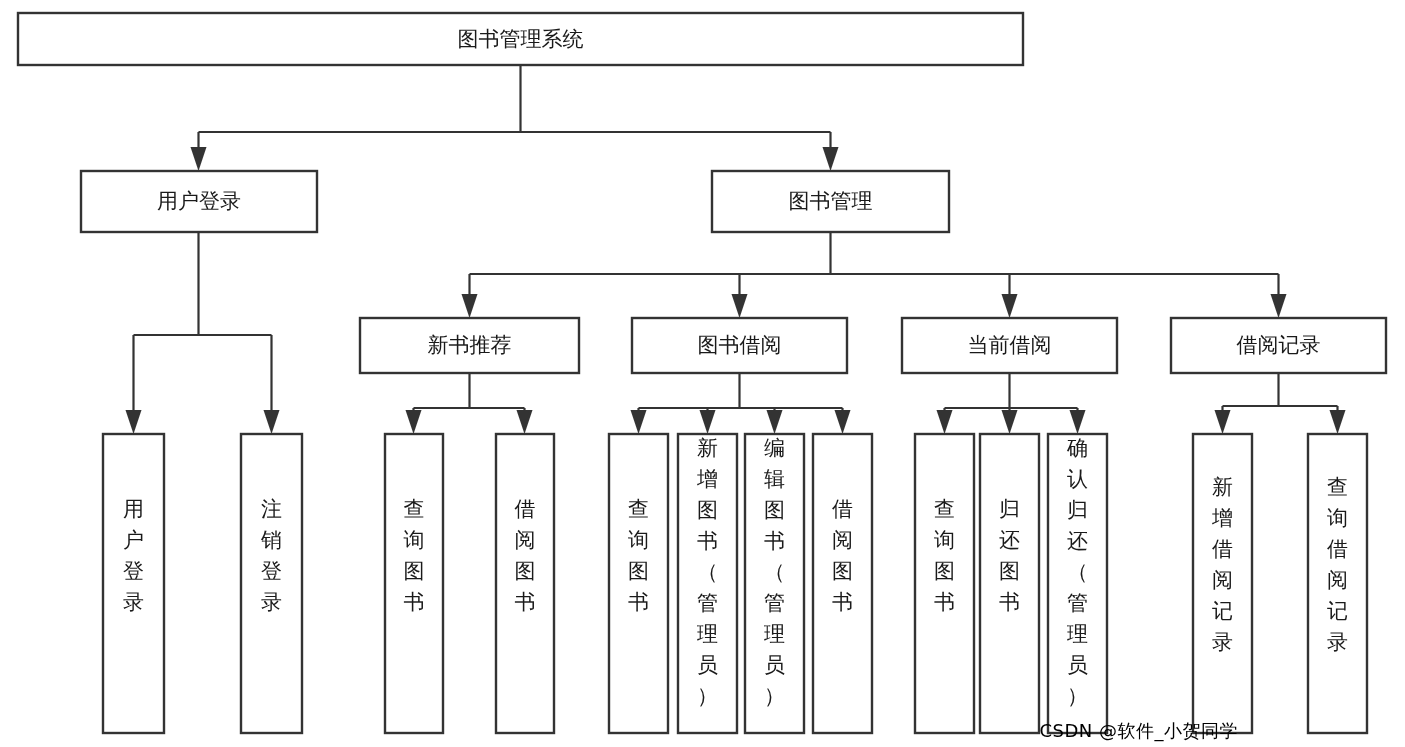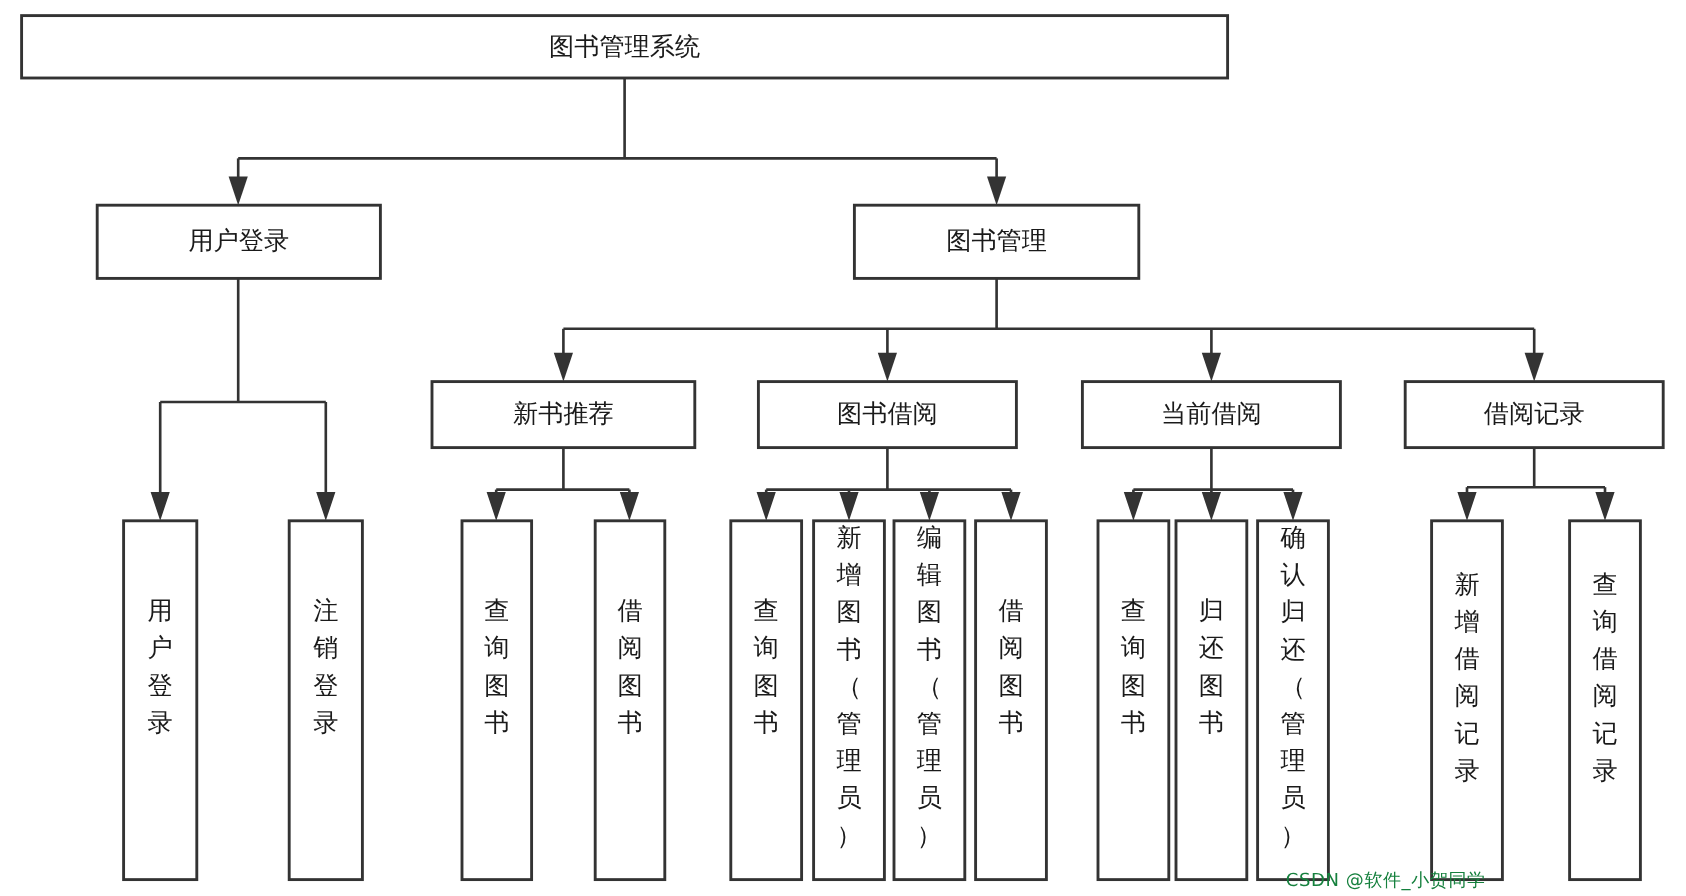--- a/index.html
+++ b/index.html
@@ -50,22 +50,22 @@
   }
   .arrow-head {
     fill: #333333;
     stroke: none;
   }
   .watermark {
     position: absolute;
     right: 8px;
     bottom: 4px;
     font-family: "DejaVu Sans", "Liberation Sans", sans-serif;
-    font-size: 15px;
-    color: #15803d;
+    font-size: 18px;
+    color: #000000;
     white-space: nowrap;
     letter-spacing: 0.5px;
     pointer-events: none;
   }
 </style>
 </head>
 <body>
 
 <div id="diagram-root">
 

